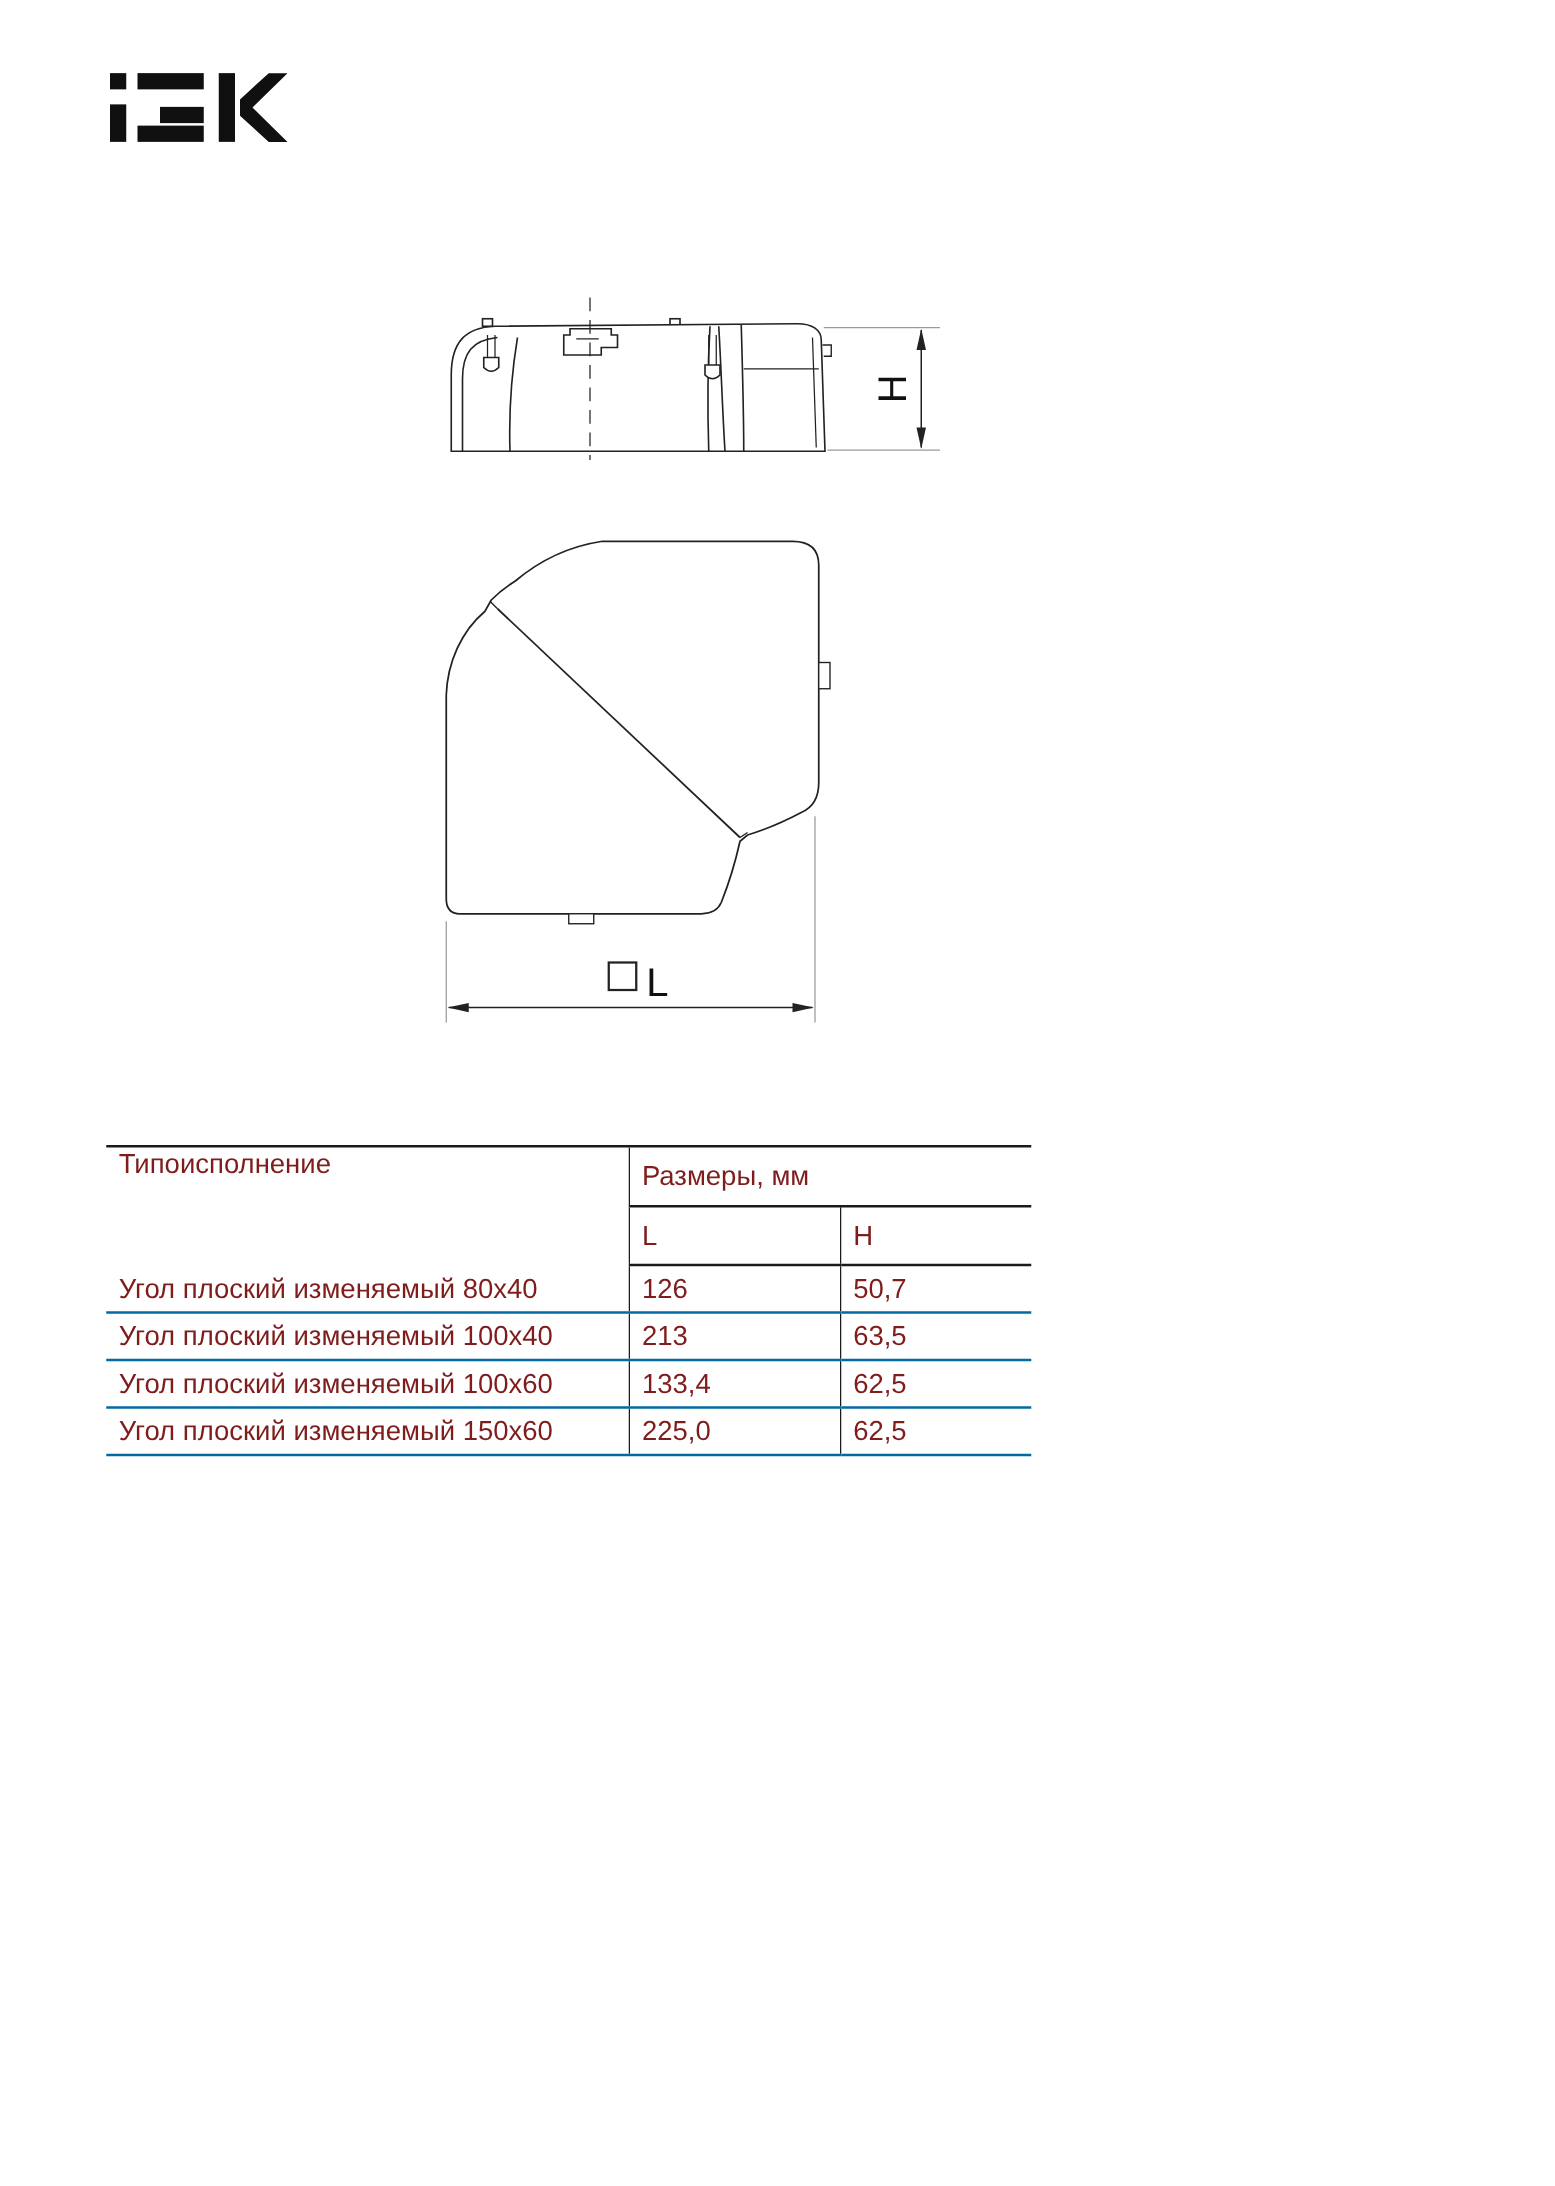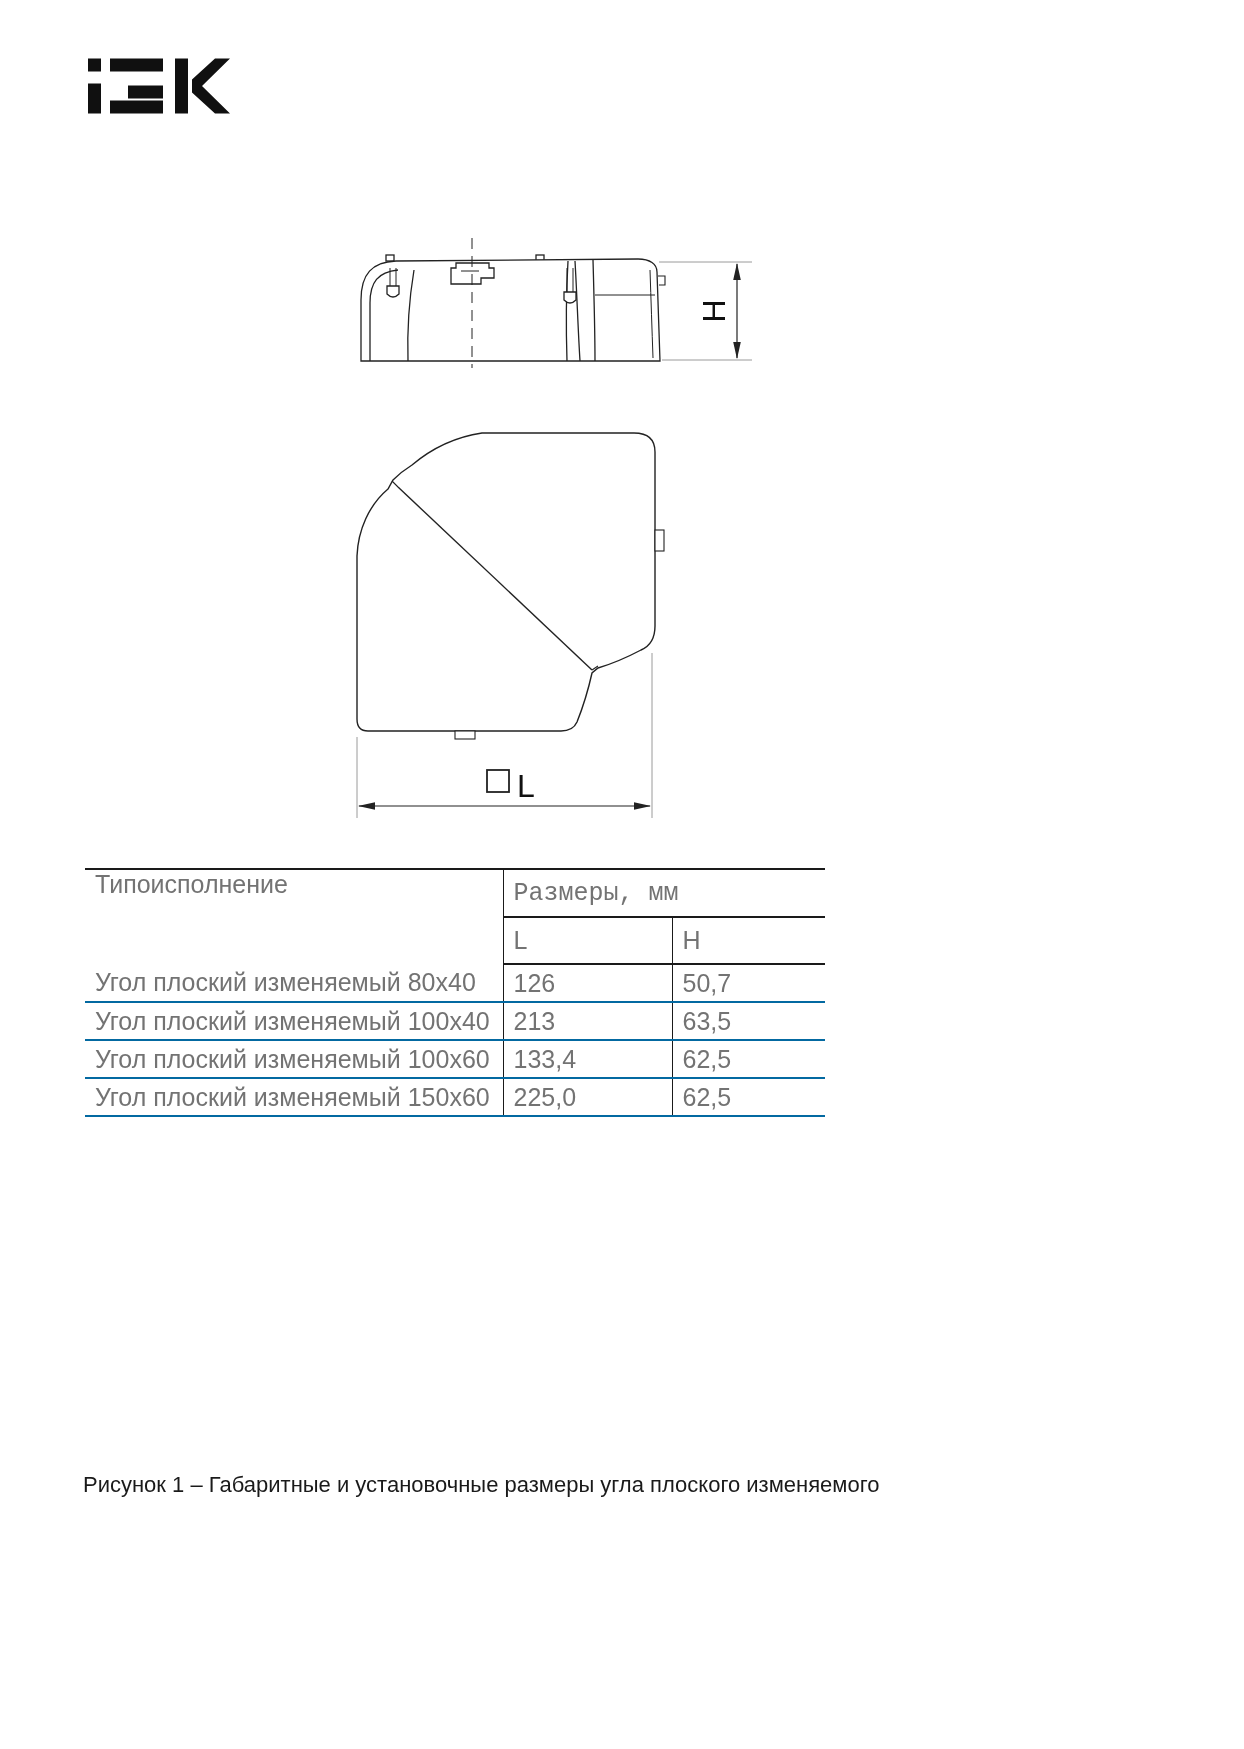--- a/index.html
+++ b/index.html
@@ -9,34 +9,34 @@
     background:#ffffff;
     font-family:"Liberation Sans","DejaVu Sans",sans-serif;
     color:#1a1a1a;
     overflow:hidden;
     margin:0 auto;
   }
   .logo{position:absolute;left:88px;top:57px;width:142px;height:58px;}
   .drawing{position:absolute;left:300px;top:225px;width:470px;height:610px;}
   .dim-text{font-family:"Liberation Sans","DejaVu Sans",sans-serif;font-size:32px;fill:#111;}
   .spec-table{
-    position:absolute;left:85px;top:868px;width:740px;
+    position:absolute;left:85px;top:916px;width:740px;
     border-collapse:collapse;table-layout:fixed;
-    font-size:25px;color:#737373;
+    font-size:22px;color:#7f1d1d;
   }
   .spec-table td,.spec-table th{
     font-weight:normal;text-align:left;
     padding:0 0 0 10px;margin:0;
   }
   .col-type{width:418px;}
   .col-l{width:169px;}
   .col-h{width:153px;}
   .tbl-top{border-top:2px solid #1a1a1a;}
   .cell-type{vertical-align:top;padding-top:9px;}
-  .cell-sizes{height:46px;border-left:1px solid #1a1a1a;border-bottom:2px solid #1a1a1a;vertical-align:middle;font-family:Liberation Mono, monospace;}
+  .cell-sizes{height:46px;border-left:1px solid #1a1a1a;border-bottom:2px solid #1a1a1a;vertical-align:middle;}
   .cell-sub{height:45px;border-bottom:2px solid #1a1a1a;vertical-align:middle;}
   .v1{border-left:1px solid #1a1a1a;}
   .v2{border-left:1px solid #1a1a1a;}
   .data-row td{height:36px;border-bottom:2px solid #0369a1;vertical-align:middle;}
   .caption{
     position:absolute;left:83px;top:1472px;width:1000px;
     font-size:22px;color:#1a1a1a;
   }
 </style>
 </head>
@@ -165,15 +165,14 @@
         <td class="v2">62,5</td>
       </tr>
       <tr class="data-row">
         <td>Угол плоский изменяемый 150x60</td>
         <td class="v1">225,0</td>
         <td class="v2">62,5</td>
       </tr>
     </tbody>
   </table>
 
-  <div class="caption">Рисунок 1 – Габаритные и установочные размеры угла плоского изменяемого</div>
 
 </div>
 
 </body></html>

